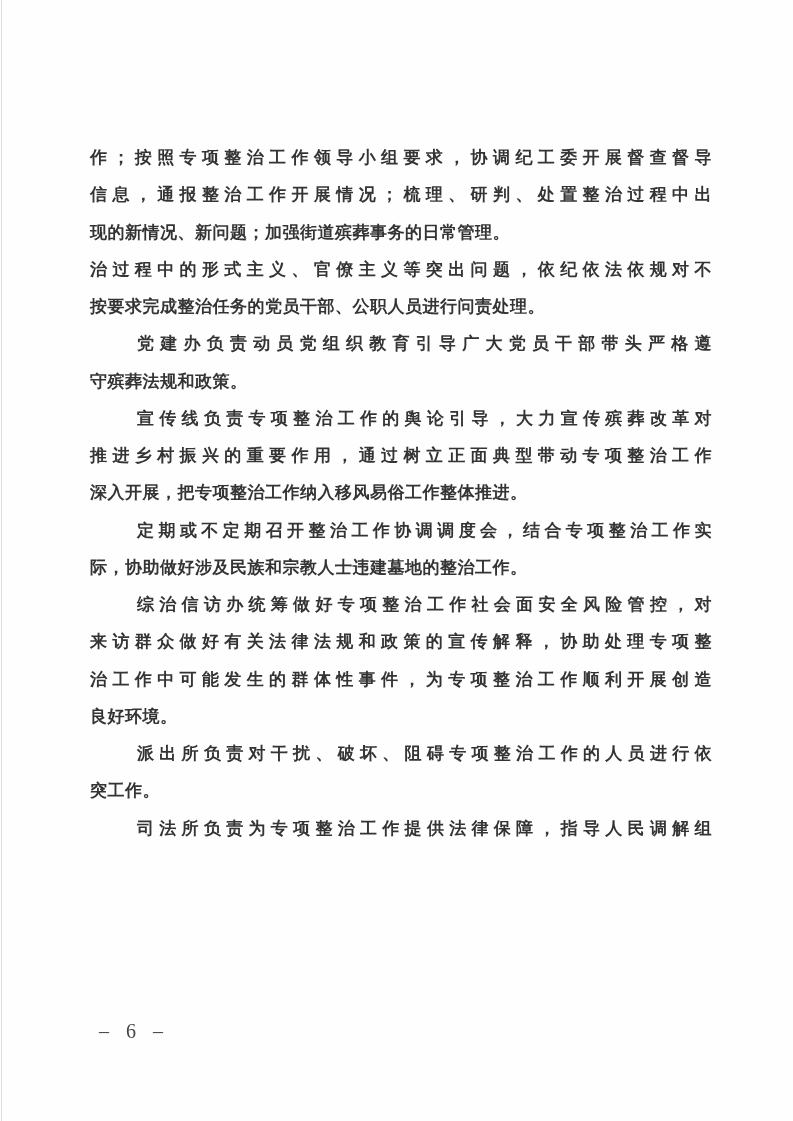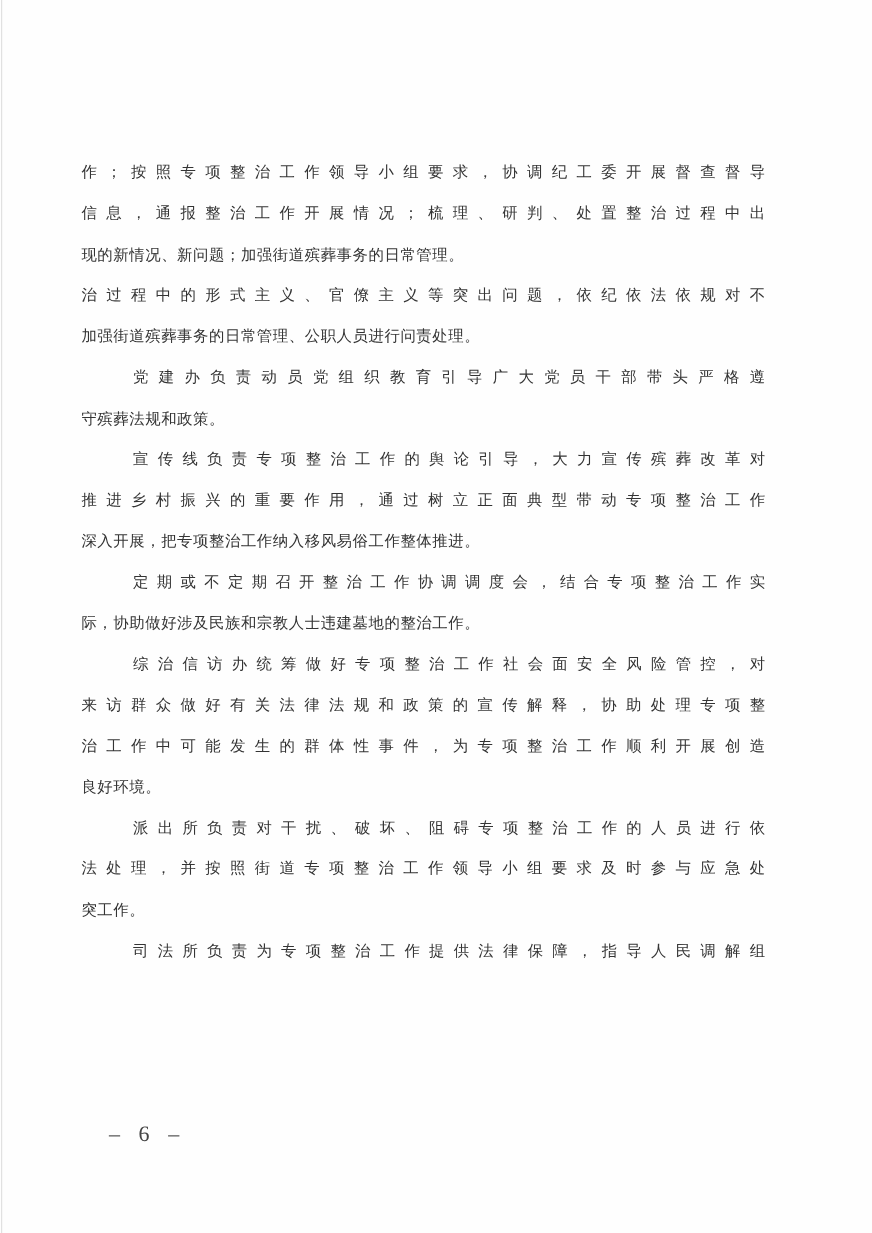--- a/index.html
+++ b/index.html
@@ -19,26 +19,27 @@
   .scan-edge {
     position: absolute;
     left: 1px;
     top: 0;
     width: 1px;
     height: 100%;
     background: #dedede;
   }
   .doc-body {
     position: absolute;
-    left: 74px;
+    left: 90px;
     top: 139px;
     width: 622px;
-    font-size: 14px;
+    font-size: 17px;
     color: #343434;
     letter-spacing: 0.5px;
+    font-weight: bold;
   }
   .paragraph { margin: 0; }
   .doc-line {
     height: 37.25px;
     line-height: 37.25px;
     white-space: nowrap;
     text-align: justify;
     text-align-last: left;
     overflow: visible;
   }
@@ -66,21 +67,21 @@
   <div class="scan-edge"></div>
 
   <div class="doc-body" style="color: rgb(52, 52, 52);">
       <div class="paragraph">
         <div class="doc-line fill">作；按照专项整治工作领导小组要求，协调纪工委开展督查督导</div>
         <div class="doc-line fill">信息，通报整治工作开展情况；梳理、研判、处置整治过程中出</div>
         <div class="doc-line">现的新情况、新问题；加强街道殡葬事务的日常管理。</div>
       </div>
       <div class="paragraph">
         <div class="doc-line fill">治过程中的形式主义、官僚主义等突出问题，依纪依法依规对不</div>
-        <div class="doc-line">加强街道殡葬事务的日常管理、公职人员进行问责处理。</div>
+        <div class="doc-line">按要求完成整治任务的党员干部、公职人员进行问责处理。</div>
       </div>
       <div class="paragraph">
         <div class="doc-line fill indent">党建办负责动员党组织教育引导广大党员干部带头严格遵</div>
         <div class="doc-line">守殡葬法规和政策。</div>
       </div>
       <div class="paragraph">
         <div class="doc-line fill indent">宣传线负责专项整治工作的舆论引导，大力宣传殡葬改革对</div>
         <div class="doc-line fill">推进乡村振兴的重要作用，通过树立正面典型带动专项整治工作</div>
         <div class="doc-line">深入开展，把专项整治工作纳入移风易俗工作整体推进。</div>
       </div>
@@ -89,21 +90,20 @@
         <div class="doc-line">际，协助做好涉及民族和宗教人士违建墓地的整治工作。</div>
       </div>
       <div class="paragraph">
         <div class="doc-line fill indent">综治信访办统筹做好专项整治工作社会面安全风险管控，对</div>
         <div class="doc-line fill">来访群众做好有关法律法规和政策的宣传解释，协助处理专项整</div>
         <div class="doc-line fill">治工作中可能发生的群体性事件，为专项整治工作顺利开展创造</div>
         <div class="doc-line">良好环境。</div>
       </div>
       <div class="paragraph">
         <div class="doc-line fill indent">派出所负责对干扰、破坏、阻碍专项整治工作的人员进行依</div>
-        <div class="doc-line fill">法处理，并按照街道专项整治工作领导小组要求及时参与应急处</div>
         <div class="doc-line">突工作。</div>
       </div>
       <div class="paragraph">
         <div class="doc-line fill indent">司法所负责为专项整治工作提供法律保障，指导人民调解组</div>
       </div>
     </div>
 
   <div class="page-number">– 6 –</div>
 </div>
 

